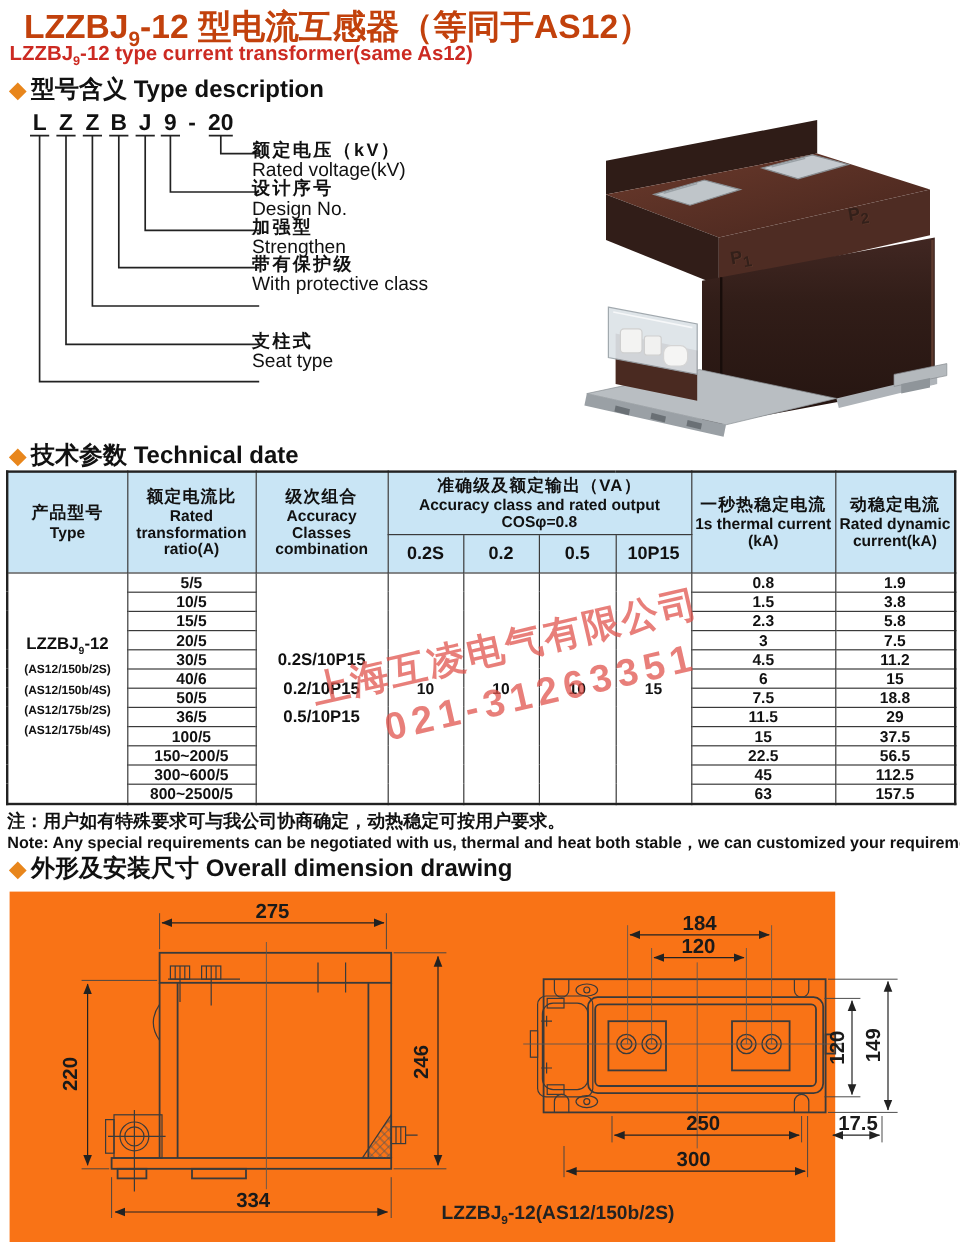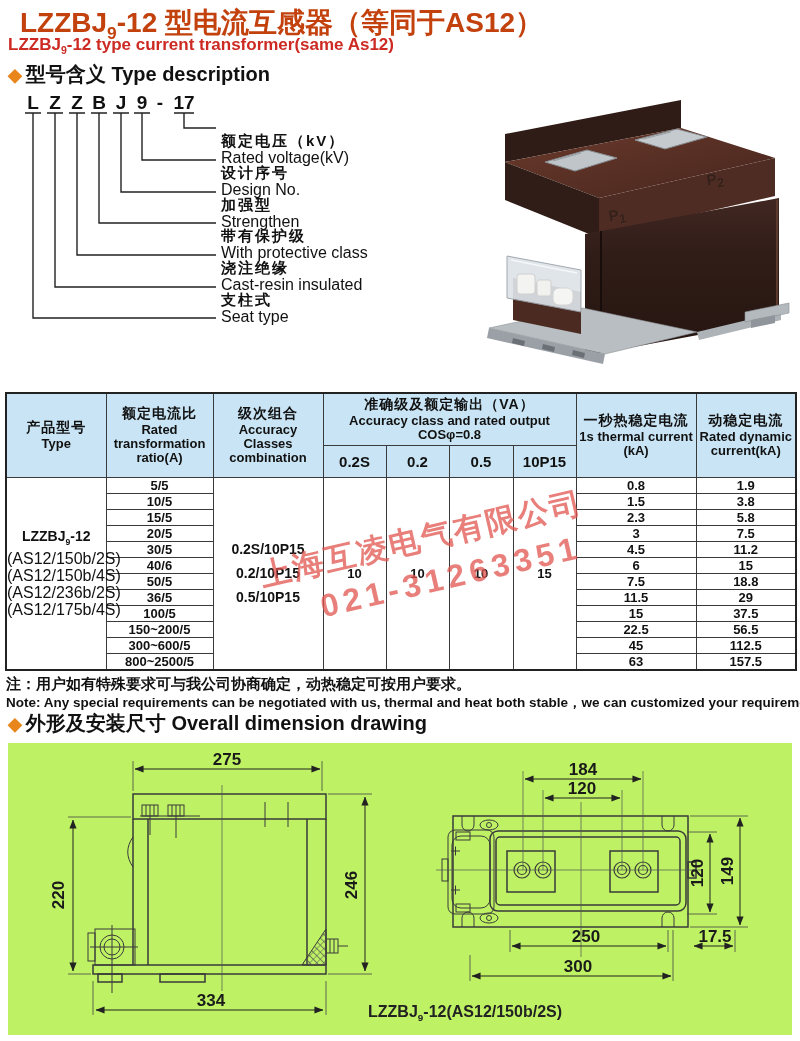--- a/index.html
+++ b/index.html
@@ -6,48 +6,48 @@
   #page{position:relative;width:800px;height:1041px;background:#fff;overflow:hidden;
         font-family:"Liberation Sans",sans-serif;color:#111;}
   
   .title{position:absolute;left:8px;top:4px;font-size:28px;font-weight:bold;color:#c2410c;letter-spacing:0px;white-space:nowrap;margin-left:12px;}
   .title sub,.subtitle sub,.cap sub,.tsub{font-size:62%;}
   .subtitle{position:absolute;left:8px;top:35px;font-size:17px;font-weight:bold;color:#cc2a22;white-space:nowrap;}
   .sec{position:absolute;left:8px;font-size:20px;font-weight:bold;color:#111;white-space:nowrap;}
   .sec .dia{color:#e8861c;font-size:18px;margin-right:4px;}
   
   .code-letter{position:absolute;top:92px;width:24px;text-align:center;font-size:19px;font-weight:bold;}
-  .tlabel{position:absolute;left:221px;line-height:17px;white-space:nowrap;margin-top:15px;}
+  .tlabel{position:absolute;left:210px;line-height:17px;white-space:nowrap;}
   .tlabel .zh{font-size:15px;font-weight:bold;letter-spacing:2px;}
   .tlabel .en{font-size:16px;font-weight:normal;}
   
   table.tech{position:absolute;left:5px;top:392px;width:790px;border-collapse:collapse;table-layout:fixed;
              border:2px solid #222;}
   table.tech td,table.tech th{border:1px solid #3a3a3a;text-align:center;vertical-align:middle;padding:0;}
   table.tech th{background:#c9e5f5;font-weight:bold;}
   .hzh{font-size:14px;font-weight:bold;letter-spacing:1px;}
   .hen{font-size:13px;font-weight:bold;white-space:pre-line;line-height:1.1;}
   .hsub{font-size:15px;font-weight:bold;}
   tr.brow{height:16px;}
   tr.brow td{font-size:13px;font-weight:bold;line-height:15px;}
   .typecell div{line-height:17px;}
   .tmodel{font-size:14px;font-weight:bold;}
-  .tvar{font-size:16px;font-weight:normal;}
+  .tvar{font-size:10px;font-weight:bold;}
   .clscell div{font-size:14px;font-weight:bold;line-height:24px;}
   .accval{font-size:14px;font-weight:bold;margin-top:13px;}
   
   .wm{position:absolute;left:256px;top:556px;transform:rotate(-13deg);transform-origin:0 0;
       color:rgba(224,84,78,0.75);font-weight:bold;pointer-events:none;z-index:5;}
   .wm .l1{font-size:31px;letter-spacing:2px;white-space:nowrap;}
   .wm .l2{font-size:32px;letter-spacing:5px;margin:4px 0 0 52px;white-space:nowrap;}
   
   .note-zh{position:absolute;left:6px;top:675px;font-size:15px;font-weight:bold;white-space:nowrap;}
   .note-en{position:absolute;left:6px;top:694px;font-size:13.5px;font-weight:bold;white-space:nowrap;}
   
-  .panel{position:absolute;left:8px;top:743px;width:784px;height:292px;background:#bef264;}
+  .panel{position:absolute;left:8px;top:743px;width:688px;height:292px;background:#f97316;}
   .panel svg{position:absolute;left:0;top:0;}
   .cap{position:absolute;left:360px;top:260px;font-size:16px;font-weight:bold;color:#222;white-space:nowrap;}
   
   .photo{position:absolute;left:483px;top:82px;width:312px;height:288px;}
   .plabel{position:absolute;font-size:15px;font-weight:bold;color:#33201a;
           text-shadow:0.5px 0.5px 0 rgba(120,80,60,0.35);transform:rotate(-10deg);}
   svg text{font-family:"Liberation Sans",sans-serif;}
   .dimtxt{font-size:17px;font-weight:bold;fill:#1a1a1a;}
 </style>
 </head>
@@ -60,21 +60,21 @@
 
   <div class="sec" style="top:61px;"><span class="dia">◆</span><span>型号含义 Type description</span></div>
 
   <span class="code-letter" style="left:21px">L</span>
   <span class="code-letter" style="left:43px">Z</span>
   <span class="code-letter" style="left:65px">Z</span>
   <span class="code-letter" style="left:87px">B</span>
   <span class="code-letter" style="left:109px">J</span>
   <span class="code-letter" style="left:130px">9</span>
   <span class="code-letter" style="left:148px">-</span>
-  <span class="code-letter" style="left:172px">17</span>
+  <span class="code-letter" style="left:172px">20</span>
 
   <svg width="250" height="265" viewBox="0 85 250 265" style="position:absolute;left:0;top:85px;">
     <g stroke="#222" stroke-width="1.4" fill="none">
       <path d="M25,113 H41 M47,113 H63 M69,113 H85 M91,113 H107 M113,113 H129 M134,113 H150 M174,113 H194"></path>
       <path d="M184,113 V128 H216"></path>
       <path d="M142,113 V160 H216"></path>
       <path d="M121,113 V192 H216"></path>
       <path d="M99,113 V223 H216"></path>
       <path d="M77,113 V255 H216"></path>
       <path d="M55,113 V287 H216"></path>
@@ -91,24 +91,20 @@
       <div class="en">Design No.</div>
     </div>
   <div class="tlabel" style="top:181px">
       <div class="zh">加强型</div>
       <div class="en">Strengthen</div>
     </div>
   <div class="tlabel" style="top:212px">
       <div class="zh">带有保护级</div>
       <div class="en">With protective class</div>
     </div>
-  <div class="tlabel" style="top:244px">
-      <div class="zh">浇注绝缘</div>
-      <div class="en">Cast-resin insulated</div>
-    </div>
   <div class="tlabel" style="top:276px">
       <div class="zh">支柱式</div>
       <div class="en">Seat type</div>
     </div>
 
   <div class="photo">
     <svg width="312" height="288" viewBox="0 0 312 288">
       <defs>
         <linearGradient id="topGrad" x1="0" y1="0" x2="1" y2="1">
           <stop offset="0" stop-color="#6b3a2c"></stop>
@@ -150,20 +146,21 @@
       <polygon points="24,174 98,188 98,230 24,216" fill="#dde3e8" opacity="0.92" stroke="#9aa2a8" stroke-width="1"></polygon>
       <rect x="34" y="192" width="18" height="20" rx="3" fill="#f3f3f2" stroke="#cfcfcf"></rect>
       <rect x="54" y="198" width="14" height="16" rx="2" fill="#f1f1f0" stroke="#cfcfcf"></rect>
       <rect x="70" y="206" width="20" height="17" rx="6" fill="#f5f5f4" stroke="#d5d5d5"></rect>
       <polyline points="28,178 94,191" fill="none" stroke="#ffffff" stroke-width="1.4" opacity="0.7"></polyline>
     </svg>
     <div class="plabel" style="left:126px;top:124px;"><span>P</span><sub>1</sub></div>
     <div class="plabel" style="left:224px;top:88px;"><span>P</span><sub>2</sub></div>
   </div>
 
+  <div class="sec" style="top:366px;"><span class="dia">◆</span><span>技术参数 Technical date</span></div>
 
   <table class="tech">
     <colgroup>
       <col style="width:100px">
         <col style="width:107px">
         <col style="width:110px">
       <col style="width:63px">
         <col style="width:63px">
         <col style="width:64px">
         <col style="width:63px">
@@ -208,21 +205,21 @@
       <th class="hsub">0.2S</th>
       <th class="hsub">0.2</th>
       <th class="hsub">0.5</th>
       <th class="hsub">10P15</th>
     </tr>
     <tr class="brow">
       <td rowspan="12" class="typecell">
         <div class="tmodel"><span>LZZBJ</span><sub class="tsub">9</sub><span>-12</span></div>
         <div class="tvar">(AS12/150b/2S)</div>
         <div class="tvar">(AS12/150b/4S)</div>
-        <div class="tvar">(AS12/236b/2S)</div>
+        <div class="tvar">(AS12/175b/2S)</div>
         <div class="tvar">(AS12/175b/4S)</div>
       </td>
       <td>5/5</td>
       <td rowspan="12" class="clscell">
         <div>0.2S/10P15</div>
         <div>0.2/10P15</div>
         <div>0.5/10P15</div>
       </td>
       <td rowspan="12" class="accval">10</td>
       <td rowspan="12" class="accval">10</td>

